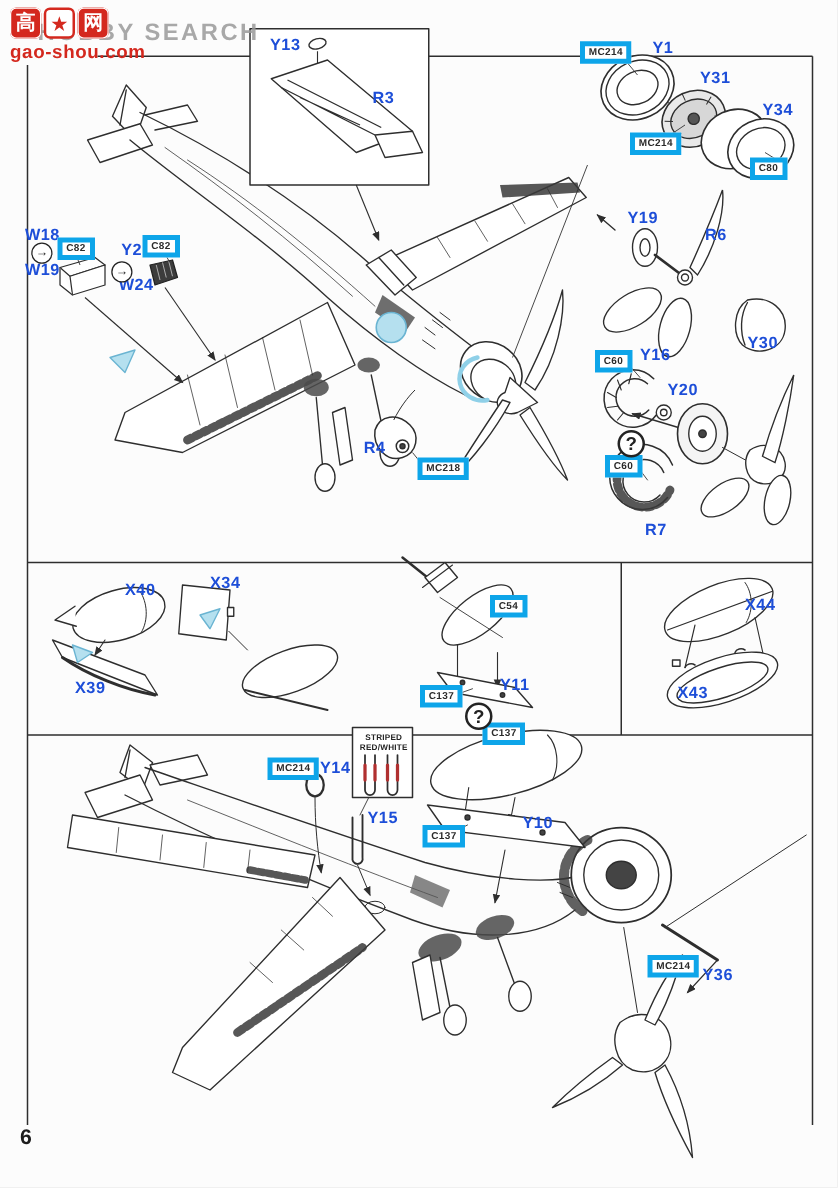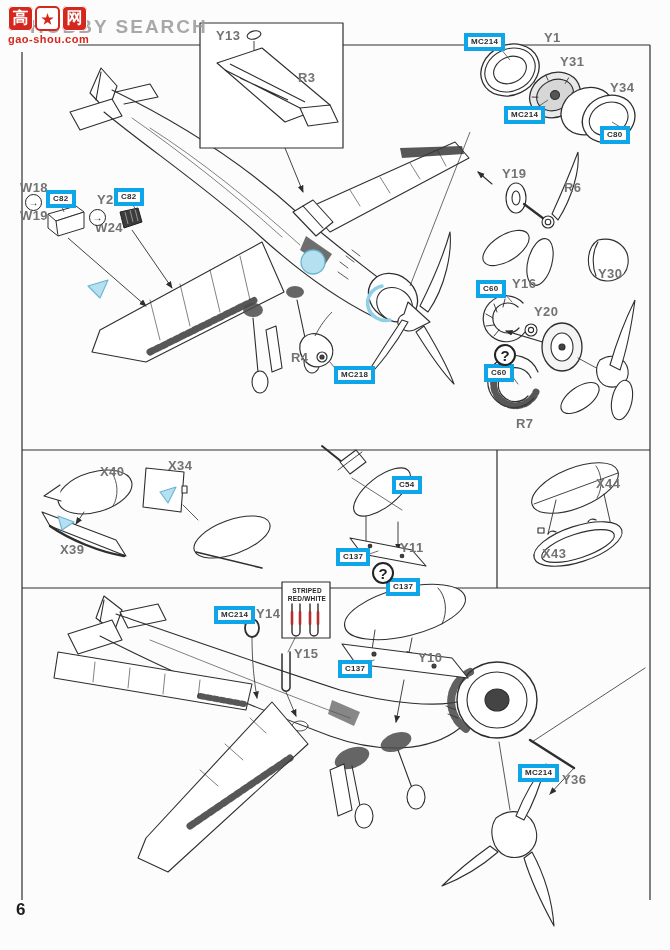--- a/index.html
+++ b/index.html
@@ -1,19 +1,19 @@
 <!DOCTYPE html>
 <html><head>
 <meta charset="utf-8">
 <style>
   html,body{margin:0;padding:0;background:#e8e8e8;}
   .page{position:relative;width:670px;height:950px;background:#fcfcfc;overflow:hidden;
         font-family:"Liberation Sans",sans-serif;}
   svg.art{position:absolute;left:0;top:0;z-index:1;}
-  .part-label{position:absolute;z-index:5;font-weight:bold;font-size:13px;color:#737373;
+  .part-label{position:absolute;z-index:5;font-weight:bold;font-size:13px;color:#1d4ed8;
               letter-spacing:.4px;white-space:nowrap;}
   .paint-box{position:absolute;z-index:6;font-weight:bold;font-size:8px;line-height:10px;
              color:#2b2b2b;background:#fff;border:4px solid #0ea5e9;padding:0 3px;
              letter-spacing:.3px;white-space:nowrap;}
   .q-badge{position:absolute;z-index:6;width:22px;height:22px;border:2px solid #232323;
            border-radius:50%;background:#fff;display:flex;align-items:center;justify-content:center;
            font-weight:bold;font-size:15px;color:#232323;box-sizing:border-box;}
   .sym-badge{position:absolute;z-index:6;width:17px;height:17px;border:1.6px solid #232323;
              border-radius:50%;background:#fff;display:flex;align-items:center;justify-content:center;
              font-weight:bold;font-size:10px;color:#232323;box-sizing:border-box;}
@@ -23,21 +23,21 @@
   
   .watermark{position:absolute;left:4px;top:2px;z-index:8;width:260px;height:52px;}
   .wm-brand{position:absolute;left:26px;top:14px;font-weight:bold;font-size:19px;color:#9a9a9a;
             letter-spacing:2px;opacity:.85;}
   .wm-badge{position:absolute;top:4px;width:25px;height:25px;border-radius:5px;background:#d4281e;
             color:#fff;display:flex;align-items:center;justify-content:center;
             font-weight:bold;font-size:16px;box-shadow:0 0 0 1px #ffffff inset;}
   .wm-badge.b1{left:4px;}
   .wm-badge.b2{left:31px;background:#fff;color:#d4281e;border:2px solid #d4281e;box-sizing:border-box;font-size:14px;}
   .wm-badge.b3{left:58px;}
-  .wm-site{position:absolute;left:4px;top:31px;font-weight:bold;font-size:11px;color:#d4281e;letter-spacing:.5px;}
+  .wm-site{position:absolute;left:4px;top:31px;font-weight:bold;font-size:15px;color:#d4281e;letter-spacing:.5px;}
 </style>
 </head>
 <body>
 
 <div class="page">
 
 <svg class="art" width="670" height="950" viewBox="0 0 670 950">
   <defs>
     <marker id="ah" markerWidth="9" markerHeight="8" refX="6.5" refY="3" orient="auto" markerUnits="userSpaceOnUse">
       <path d="M0 0 L7.5 3 L0 6 Z" fill="#2e2e2e"></path>
@@ -297,21 +297,21 @@
 <div class="watermark">
   <div class="wm-brand">HOBBY SEARCH</div>
   <div class="wm-badge b1">高</div>
   <div class="wm-badge b2">★</div>
   <div class="wm-badge b3">网</div>
   <div class="wm-site">gao-shou.com</div>
 </div>
 
 <div class="part-label" style="left:216px;top:28px">Y13</div>
 <div class="part-label" style="left:298px;top:70px">R3</div>
-<div class="part-label" style="left:544px;top:30px">Y1</div>
+<div class="part-label" style="left:522px;top:30px">Y1</div>
 <div class="part-label" style="left:560px;top:54px">Y31</div>
 <div class="part-label" style="left:610px;top:80px">Y34</div>
 <div class="part-label" style="left:502px;top:166px">Y19</div>
 <div class="part-label" style="left:564px;top:180px">R6</div>
 <div class="part-label" style="left:598px;top:266px">Y30</div>
 <div class="part-label" style="left:512px;top:276px">Y16</div>
 <div class="part-label" style="left:534px;top:304px">Y20</div>
 <div class="part-label" style="left:516px;top:416px">R7</div>
 <div class="part-label" style="left:20px;top:180px">W18</div>
 <div class="part-label" style="left:20px;top:208px">W19</div>

